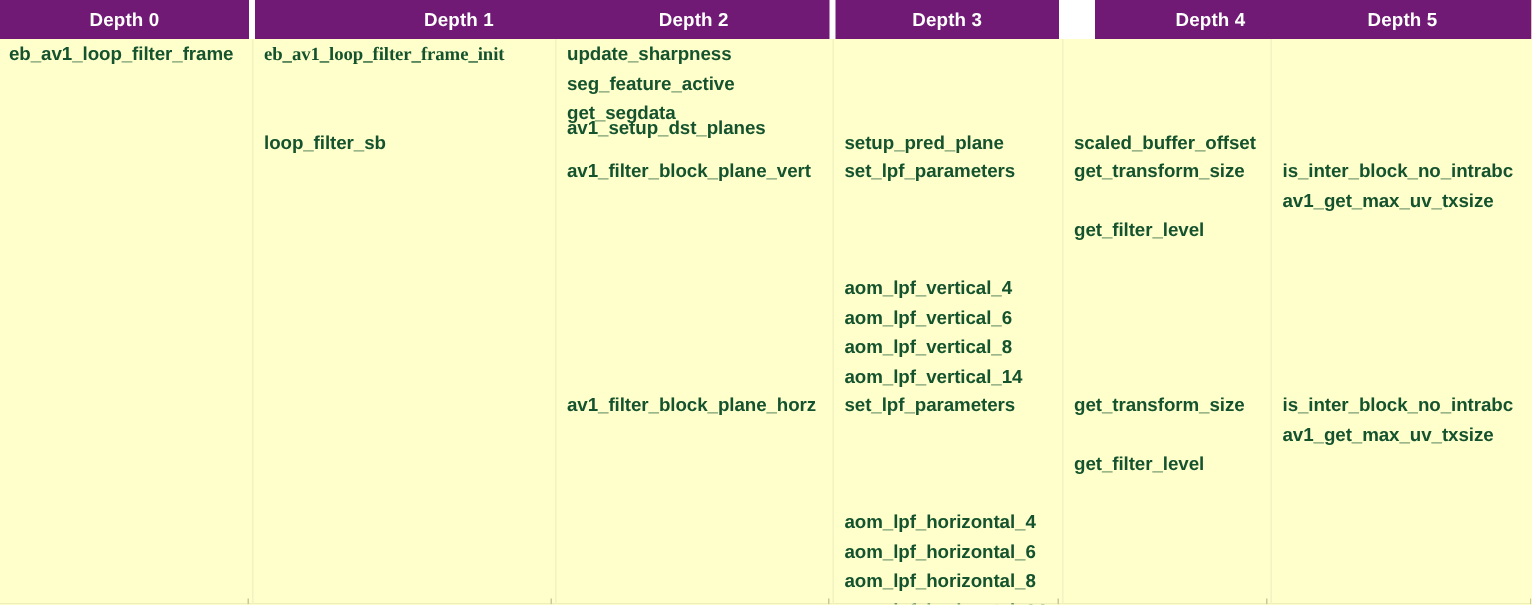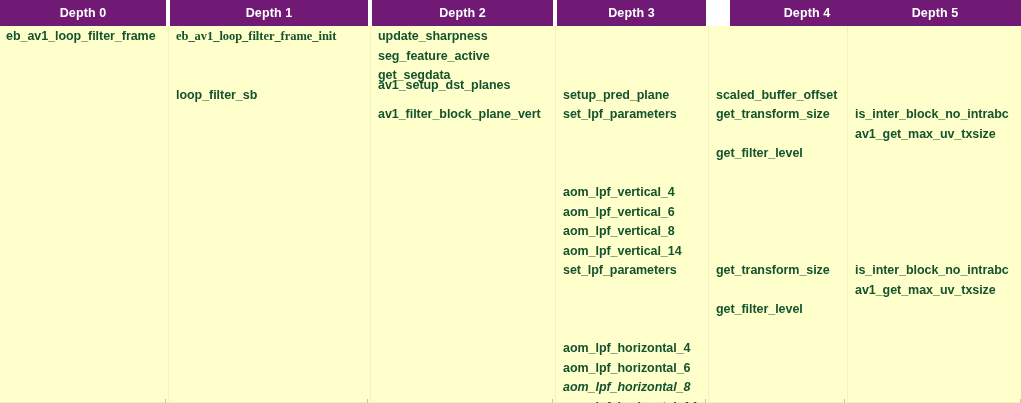--- a/index.html
+++ b/index.html
@@ -93,21 +93,21 @@
     letter-spacing: -0.05px;
   }
 </style>
 </head>
 <body>
 
 <div id="table-root">
 
   <div class="header-row">
       <div class="header-cell" style="left: 0px; width: 166px;">Depth 0</div>
-      <div class="header-cell" style="left: 170px; width: 198px;">Depth 1</div>
+      <div class="header-cell" style="left: 170px; width: 198px; padding-left: 37px;">Depth 1</div>
       <div class="header-cell" style="left: 372px; width: 181px;">Depth 2</div>
       <div class="header-cell" style="left: 557px; width: 149px;">Depth 3</div>
       <div class="header-cell" style="left: 730px; width: 154px;">Depth 4</div>
       <div class="header-cell" style="left: 849px; width: 172px;">Depth 5</div>
     </div>
 
   <div class="body-area">
     <div class="bottom-border"></div>
   <div class="bottom-tick" style="left: 165px;"></div>
       <div class="col-sep" style="left: 168px;"></div>
@@ -132,24 +132,25 @@
       <div class="cell" style="left: 378px; top: 79px; width: 175px;">av1_filter_block_plane_vert</div>
       <div class="cell" style="left: 563px; top: 79px; width: 143px;">set_lpf_parameters</div>
       <div class="cell" style="left: 716px; top: 79px; width: 129px;">get_transform_size</div>
       <div class="cell" style="left: 855px; top: 79px; width: 166px;">is_inter_block_no_intrabc</div>
       <div class="cell" style="left: 855px; top: 98.5px; width: 166px;">av1_get_max_uv_txsize</div>
       <div class="cell" style="left: 716px; top: 118px; width: 129px;">get_filter_level</div>
       <div class="cell" style="left: 563px; top: 157px; width: 143px;">aom_lpf_vertical_4</div>
       <div class="cell" style="left: 563px; top: 176.5px; width: 143px;">aom_lpf_vertical_6</div>
       <div class="cell" style="left: 563px; top: 196px; width: 143px;">aom_lpf_vertical_8</div>
       <div class="cell" style="left: 563px; top: 215.5px; width: 143px;">aom_lpf_vertical_14</div>
+      <div class="cell" style="left: 378px; top: 235px; width: 175px;">av1_filter_block_plane_horz</div>
       <div class="cell" style="left: 563px; top: 235px; width: 143px;">set_lpf_parameters</div>
       <div class="cell" style="left: 716px; top: 235px; width: 129px;">get_transform_size</div>
       <div class="cell" style="left: 855px; top: 235px; width: 166px;">is_inter_block_no_intrabc</div>
       <div class="cell" style="left: 855px; top: 254.5px; width: 166px;">av1_get_max_uv_txsize</div>
       <div class="cell" style="left: 716px; top: 274px; width: 129px;">get_filter_level</div>
       <div class="cell" style="left: 563px; top: 313px; width: 143px;">aom_lpf_horizontal_4</div>
       <div class="cell" style="left: 563px; top: 332.5px; width: 143px;">aom_lpf_horizontal_6</div>
-      <div class="cell" style="left: 563px; top: 352px; width: 143px; font-style: italic;">aom_lpf_horizontal_8</div>
+      <div class="cell" style="left: 563px; top: 352px; width: 143px;">aom_lpf_horizontal_8</div>
       <div class="cell" style="left: 563px; top: 371.5px; width: 143px;">aom_lpf_horizontal_14</div>
     </div>
 
 </div>
 
 </body></html>

